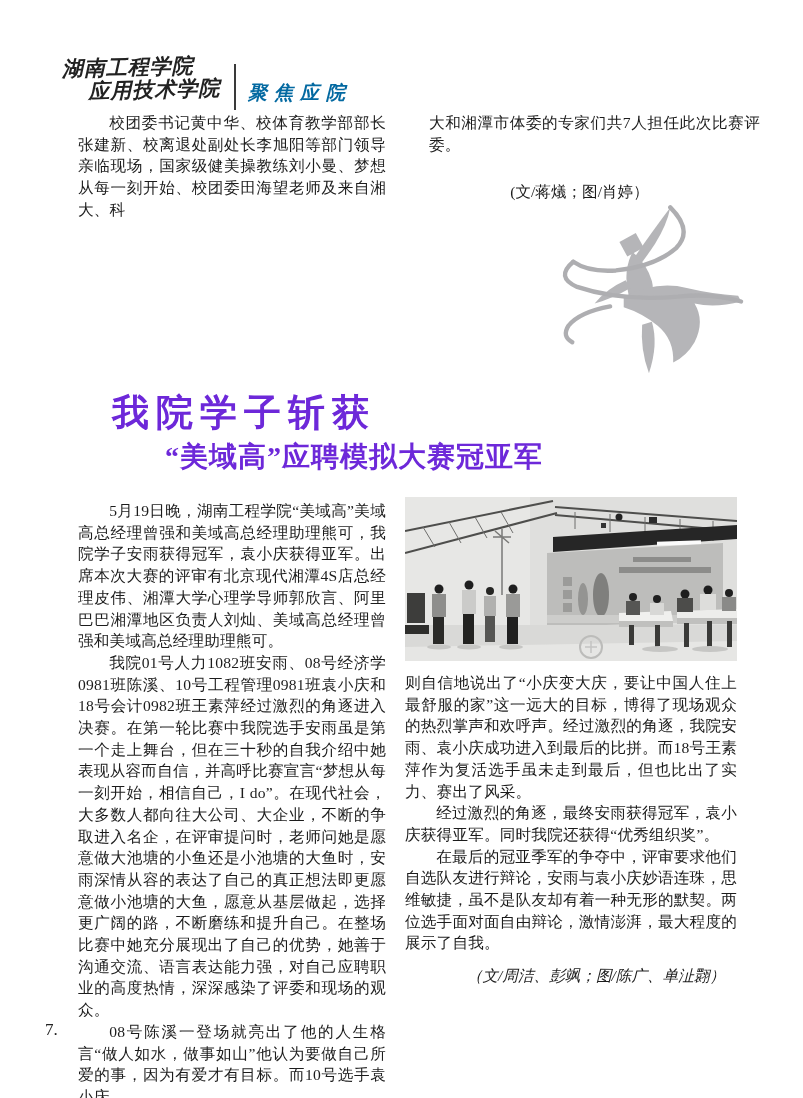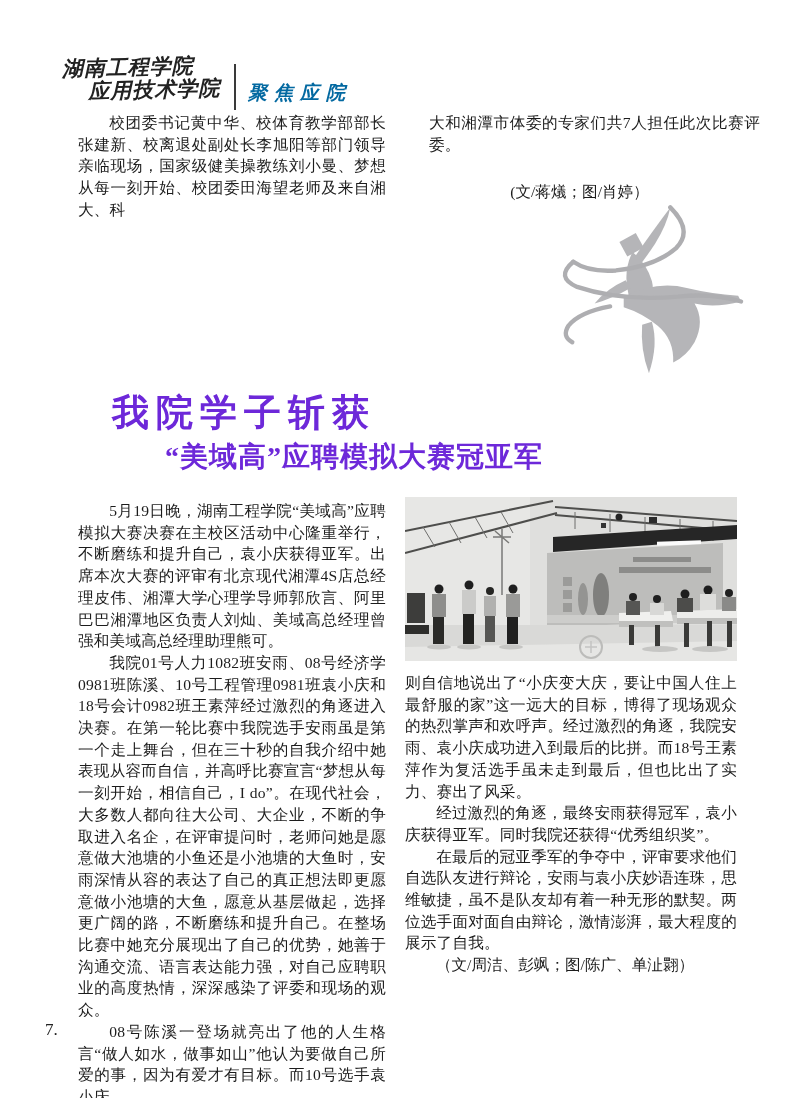--- a/index.html
+++ b/index.html
@@ -57,23 +57,24 @@
   }
   .headline .hl2{
     margin-left:157px;
     font-size:28px;font-weight:900;letter-spacing:1px;line-height:46px;
   }
   
   .col-art-left{left:78px;top:500px;width:308px;}
   .col-art-right{left:405px;top:497px;width:332px;}
   .photo-wrap{width:332px;height:164px;margin-bottom:11px;}
   .byline-main{
-    margin-top:1px;
-    text-align:center;padding-right:12px;
+    margin-top:12px;
+    text-align:right;padding-right:12px;
     font-size:15.6px;
+    font-style:italic;
   }
   
   .page-number{
     position:absolute;left:45px;top:1020px;
     font-size:17px;color:#222;
   }
 </style>
 </head>
 <body>
 
@@ -110,21 +111,21 @@
       <path d="M62 122 Q30 128 19 142 Q12 153 23 159"></path>
     </g>
   </svg>
 
   <div class="headline">
     <div class="hl1">我院学子斩获</div>
     <div class="hl2">“美域高”应聘模拟大赛冠亚军</div>
   </div>
 
   <div class="col col-art-left">
-    <p class="body">5月19日晚，湖南工程学院“美域高”应聘模拟大赛决赛在主校区活动中心隆重举行，不断磨练和提升自己，袁小庆获得亚军。出席本次大赛的评审有北京现代湘潭4S店总经理皮伟、湘潭大学心理学导师郭欣言、阿里巴巴湘潭地区负责人刘灿、美域高总经理曾强和美域高总经理助理熊可。</p>
+    <p class="body">5月19日晚，湖南工程学院“美域高”美域高总经理曾强和美域高总经理助理熊可，我院学子安雨获得冠军，袁小庆获得亚军。出席本次大赛的评审有北京现代湘潭4S店总经理皮伟、湘潭大学心理学导师郭欣言、阿里巴巴湘潭地区负责人刘灿、美域高总经理曾强和美域高总经理助理熊可。</p>
     <p class="body">我院01号人力1082班安雨、08号经济学0981班陈溪、10号工程管理0981班袁小庆和18号会计0982班王素萍经过激烈的角逐进入决赛。在第一轮比赛中我院选手安雨虽是第一个走上舞台，但在三十秒的自我介绍中她表现从容而自信，并高呼比赛宣言“梦想从每一刻开始，相信自己，I do”。在现代社会，大多数人都向往大公司、大企业，不断的争取进入名企，在评审提问时，老师问她是愿意做大池塘的小鱼还是小池塘的大鱼时，安雨深情从容的表达了自己的真正想法即更愿意做小池塘的大鱼，愿意从基层做起，选择更广阔的路，不断磨练和提升自己。在整场比赛中她充分展现出了自己的优势，她善于沟通交流、语言表达能力强，对自己应聘职业的高度热情，深深感染了评委和现场的观众。</p>
     <p class="body">08号陈溪一登场就亮出了他的人生格言“做人如水，做事如山”他认为要做自己所爱的事，因为有爱才有目标。而10号选手袁小庆</p>
   </div>
 
   <div class="col col-art-right">
     <div class="photo-wrap">
       <svg viewBox="0 0 332 164" width="332" height="164" aria-hidden="true">
         <rect width="332" height="164" fill="#dfdfdd"></rect>
         <rect x="0" y="0" width="125" height="164" fill="#e7e7e5"></rect>
 

